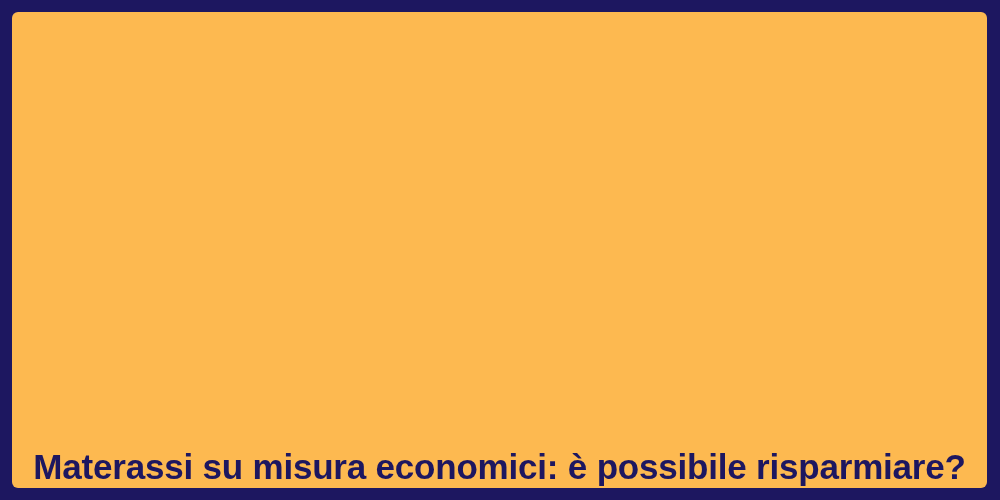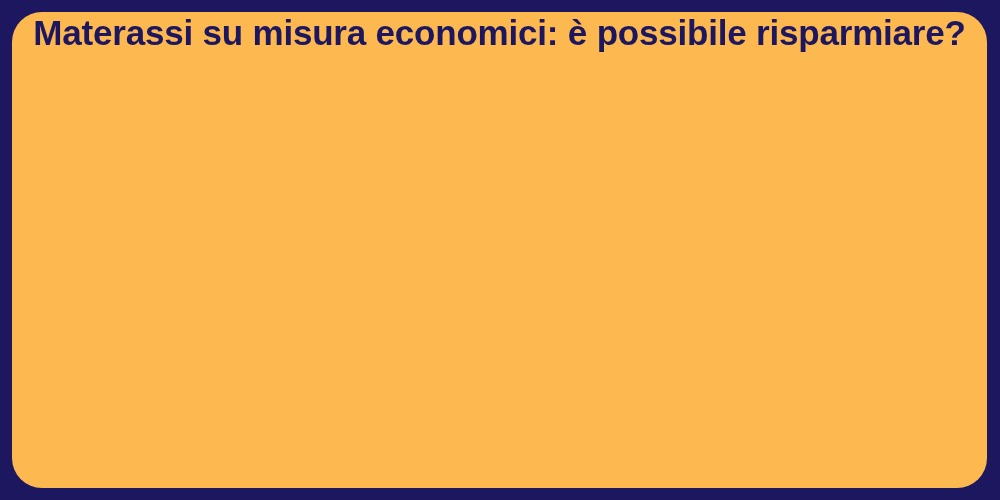--- a/index.html
+++ b/index.html
@@ -22,23 +22,23 @@
     padding-top: 12px;
     padding-bottom: 12px;
     padding-left: 12px;
     padding-right: 13px;
   }
   .banner-card {
     box-sizing: border-box;
     width: 100%;
     height: 100%;
     background: #fdb950;
-    border-radius: 30px;
+    border-radius: 6px;
     display: flex;
-    align-items: flex-start;
+    align-items: flex-end;
     justify-content: center;
     overflow: hidden;
   }
   .headline {
     margin: 0;
     padding: 0 24px;
     text-align: center;
     color: #1d1760;
     font-family: "Liberation Sans", sans-serif;
     font-size: 35px;

